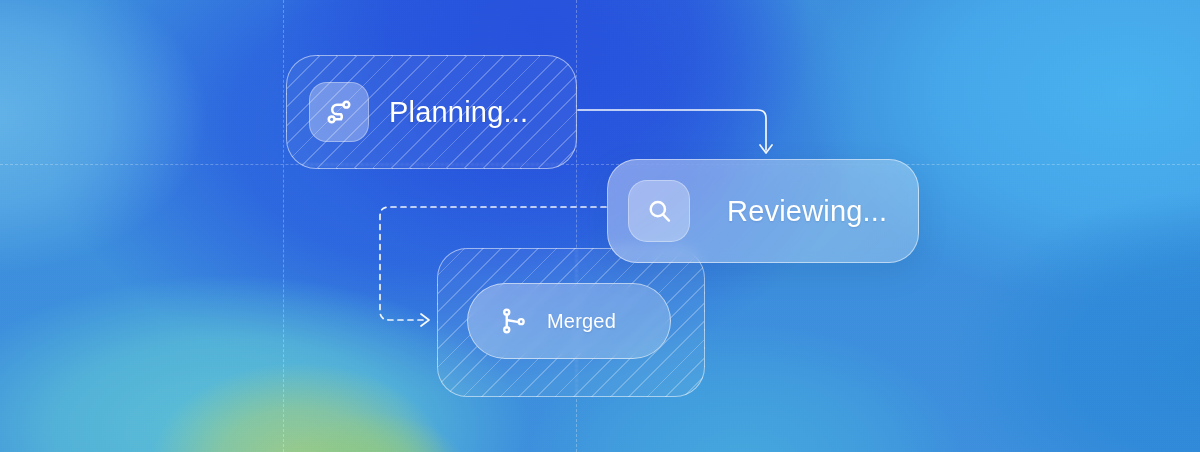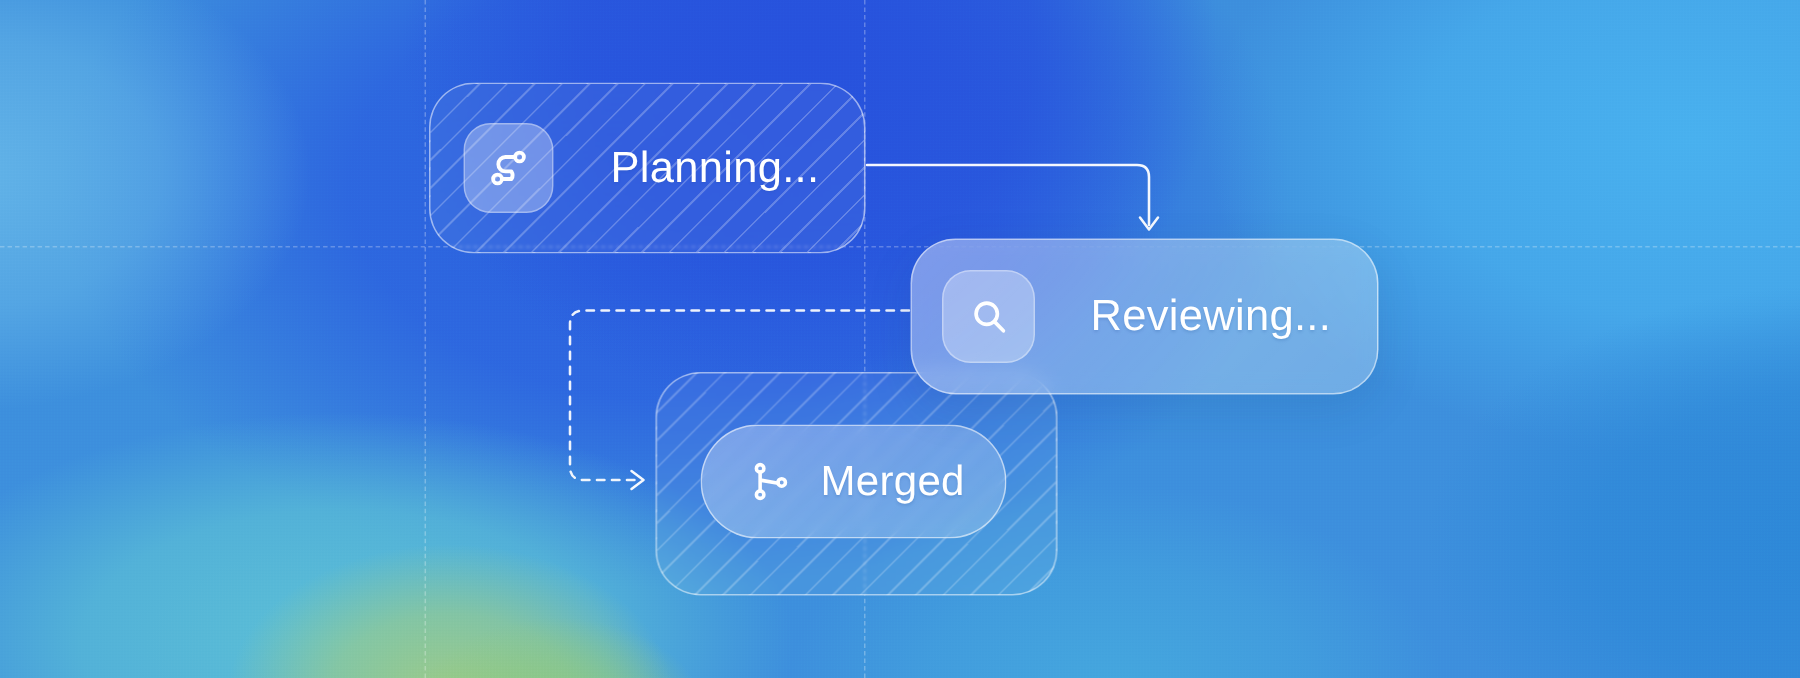--- a/index.html
+++ b/index.html
@@ -198,21 +198,21 @@
     text-shadow: 0 1px 2px rgba(25,70,140,0.18);
   }
 
   
   #node-planning {
     left: 286px; top: 55px;
     width: 291px; height: 114px;
     padding-left: 22px;
   }
   #node-planning .icon-tile { width: 58px; height: 58px; }
-  #node-planning .node-label { font-size: 29px; margin-left: 38px; }
+  #node-planning .node-label { font-size: 29px; margin-left: 20px; }
 
   
   #node-reviewing {
     left: 607px; top: 159px;
     width: 312px; height: 104px;
     padding-left: 20px;
     gap: 12px;
   }
   #node-reviewing .icon-tile { width: 60px; height: 60px; border-radius: 19px; }
   #node-reviewing .node-label { font-size: 29px; margin-left: 25px; }
@@ -223,21 +223,21 @@
     width: 268px; height: 149px;
   }
 
   
   #node-merged {
     left: 467px; top: 283px;
     width: 204px; height: 76px;
     padding-left: 28px;
   }
   #node-merged .icon-bare { width: 34px; height: 34px; }
-  #node-merged .node-label { font-size: 28px; margin-left: 17px; }
+  #node-merged .node-label { font-size: 20px; margin-left: 17px; }
 
   .z-grid      { z-index: 2; }
   .z-conn      { z-index: 3; }
   .z-planning  { z-index: 4; }
   .z-mergedgrp { z-index: 5; }
   .z-merged    { z-index: 6; }
   .z-reviewing { z-index: 7; }
 </style>
 </head>
 <body>

